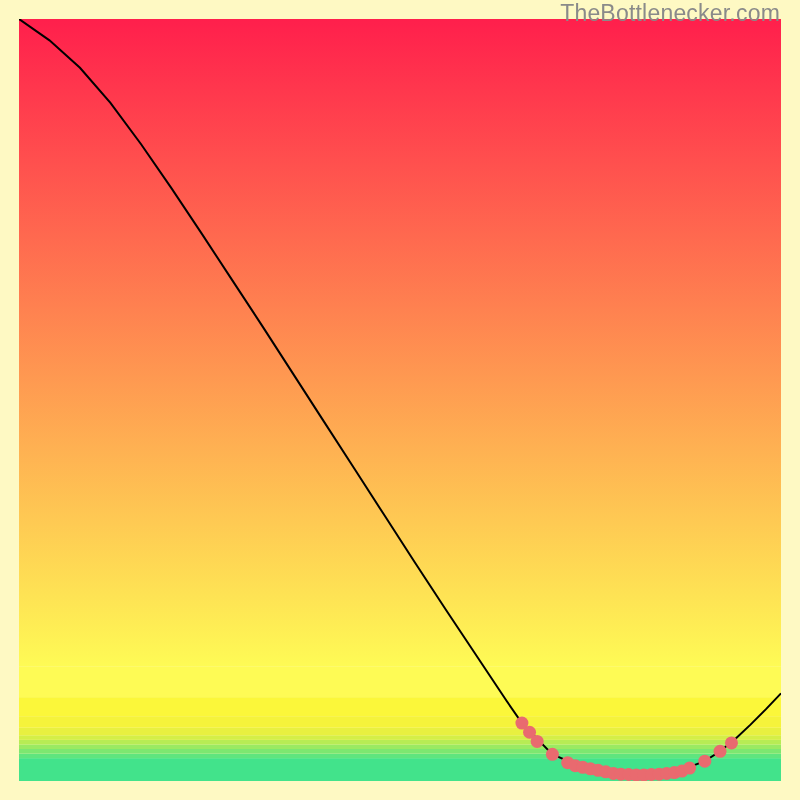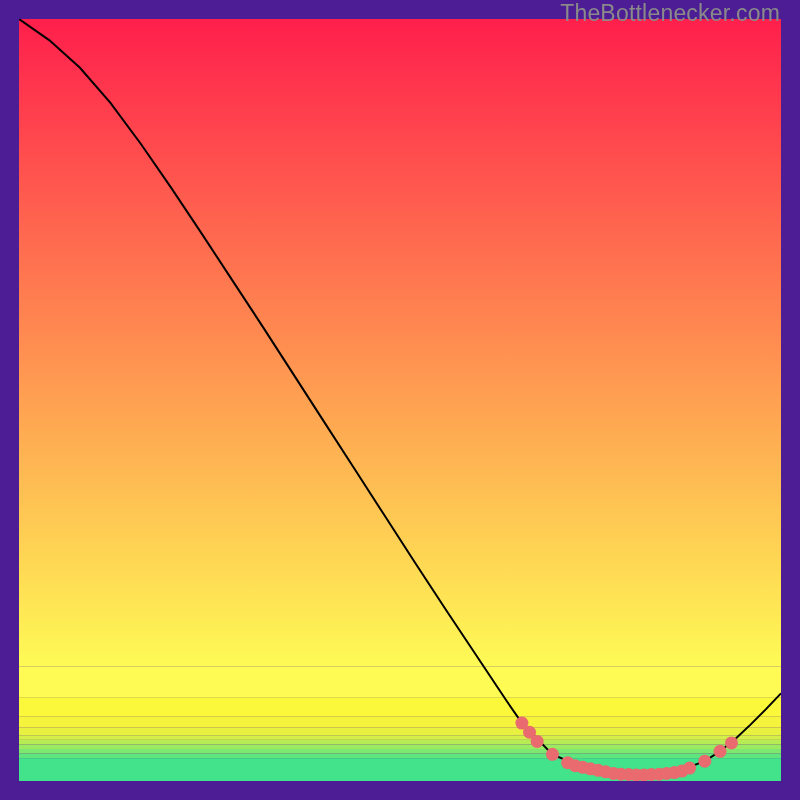--- a/index.html
+++ b/index.html
@@ -7,21 +7,21 @@
     padding: 0;
     width: 800px;
     height: 800px;
     background: #000;
     overflow: hidden;
   }
   .frame {
     position: relative;
     width: 800px;
     height: 800px;
-    background: #4c1d95;
+    background: #fef9c3;
   }
   .plot {
     position: absolute;
     left: 19px;
     top: 19px;
     width: 762px;
     height: 762px;
   }
   .watermark {
     position: absolute;

